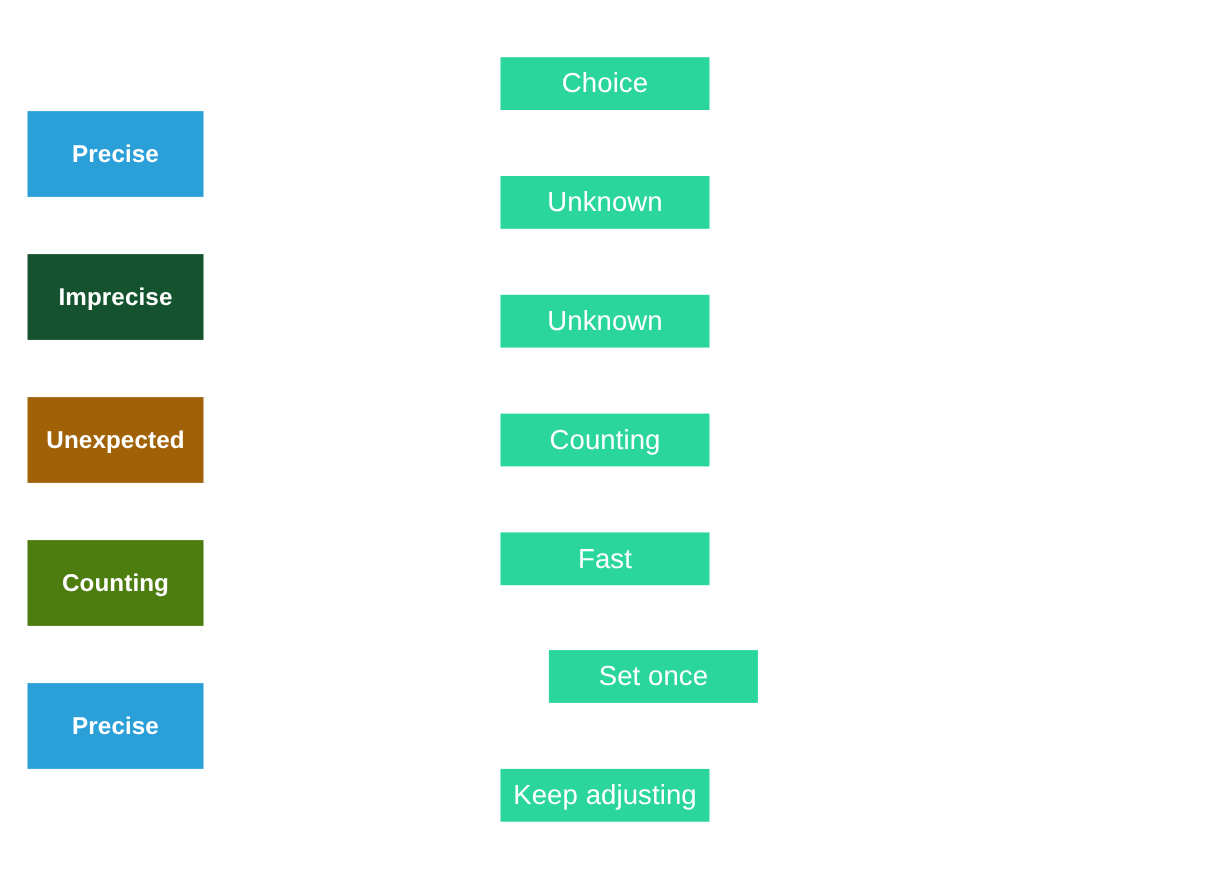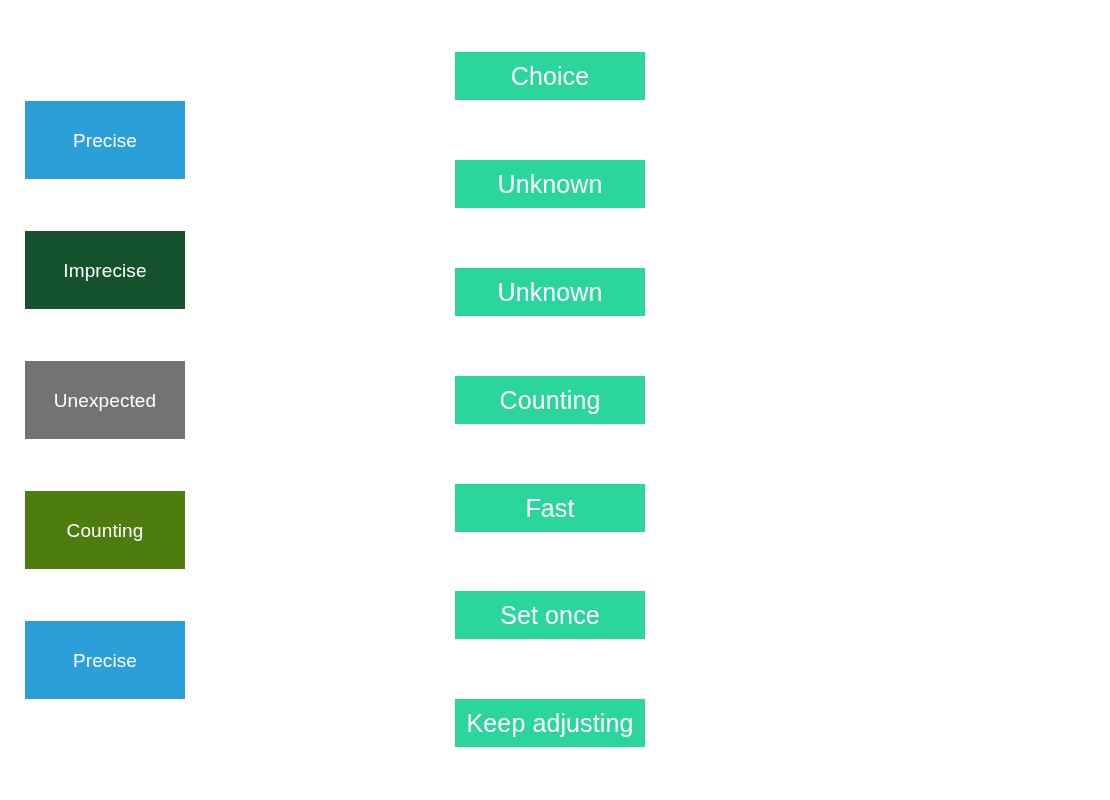--- a/index.html
+++ b/index.html
@@ -43,21 +43,22 @@
     letter-spacing: 0.1px;
   }
   
   .col-left .card {
     left: 25px;
     width: 160px;
     height: 78px;
     background: #2a9fd8;
   }
   .col-left .card-label {
-    font-size: 19px;
+    font-size: 22px;
+    font-weight: bold;
   }
   
   .col-mid .card {
     left: 455px;
     width: 190px;
     height: 48px;
     background: #2bd69c;
   }
   .col-mid .card-label {
     font-size: 25px;
@@ -67,21 +68,21 @@
 <body>
 
 <div id="canvas">
   <div class="col-left">
       <div class="card" style="top: 101px; background: rgb(42, 159, 216);">
         <span class="card-label">Precise</span>
       </div>
       <div class="card" style="top: 231px; background: #14532d;">
         <span class="card-label">Imprecise</span>
       </div>
-      <div class="card" style="top: 361px; background: #737373; align-items: center;">
+      <div class="card" style="top: 361px; background: #a16207; align-items: center;">
         <span class="card-label">Unexpected</span>
       </div>
       <div class="card" style="top: 491px; background: #4d7c0f;">
         <span class="card-label">Counting</span>
       </div>
       <div class="card" style="top: 621px; background: rgb(42, 159, 216);">
         <span class="card-label">Precise</span>
       </div>
     </div>
   <div class="col-mid">
@@ -93,20 +94,20 @@
       </div>
       <div class="card" style="top: 268px; background: rgb(43, 214, 156);">
         <span class="card-label">Unknown</span>
       </div>
       <div class="card" style="top: 376px; background: rgb(43, 214, 156);">
         <span class="card-label">Counting</span>
       </div>
       <div class="card" style="top: 484px; background: rgb(43, 214, 156);">
         <span class="card-label">Fast</span>
       </div>
-      <div class="card" style="top: 591px; background: rgb(43, 214, 156);">
+      <div class="card" style="top: 591px; background: rgb(43, 214, 156); margin-left: 44px;">
         <span class="card-label">Set once</span>
       </div>
       <div class="card" style="top: 699px; background: rgb(43, 214, 156);">
         <span class="card-label">Keep adjusting</span>
       </div>
     </div>
 </div>
 
 </body></html>

